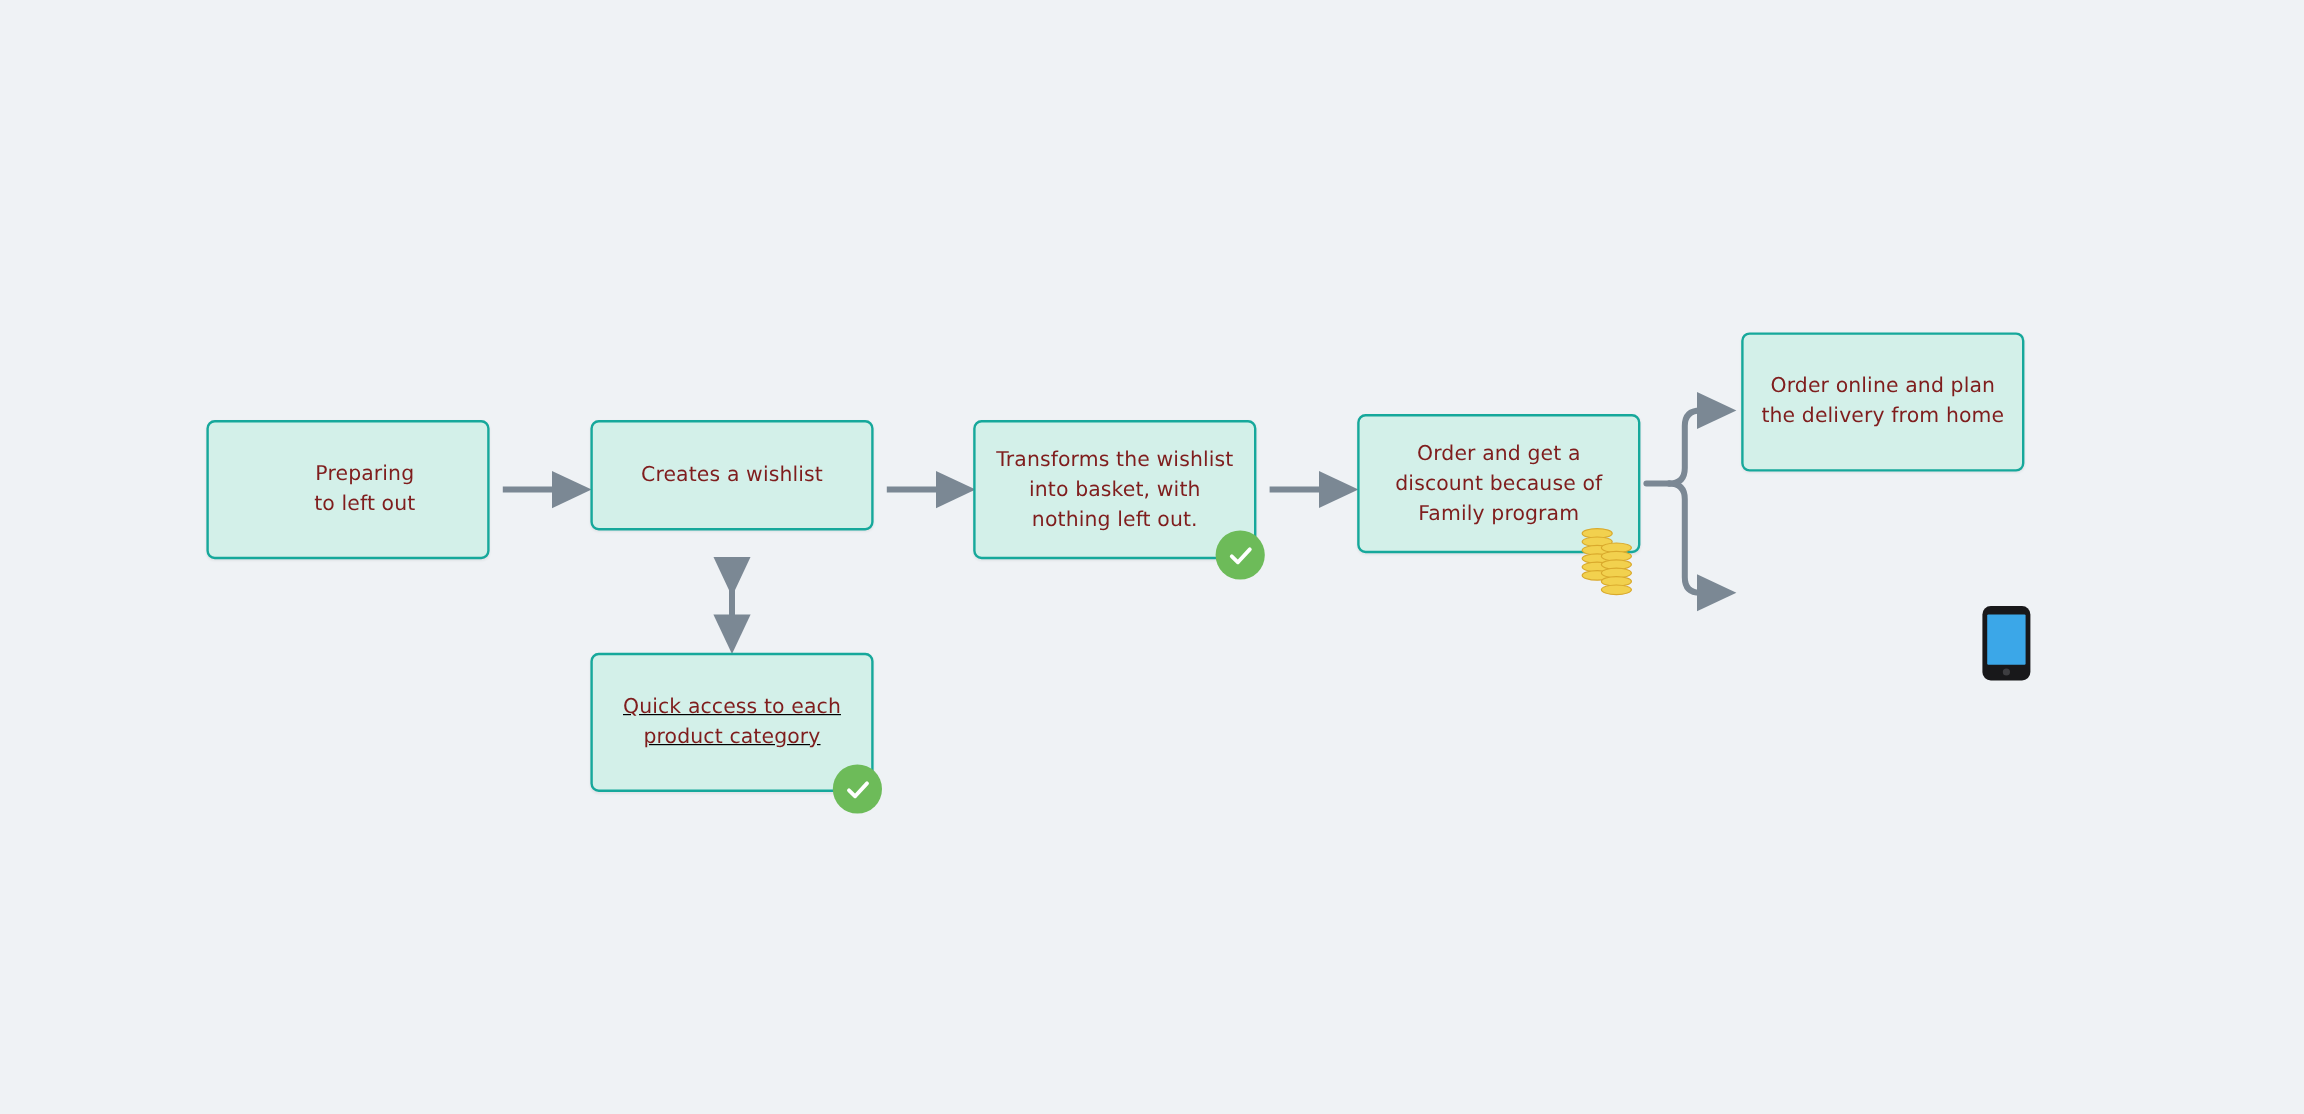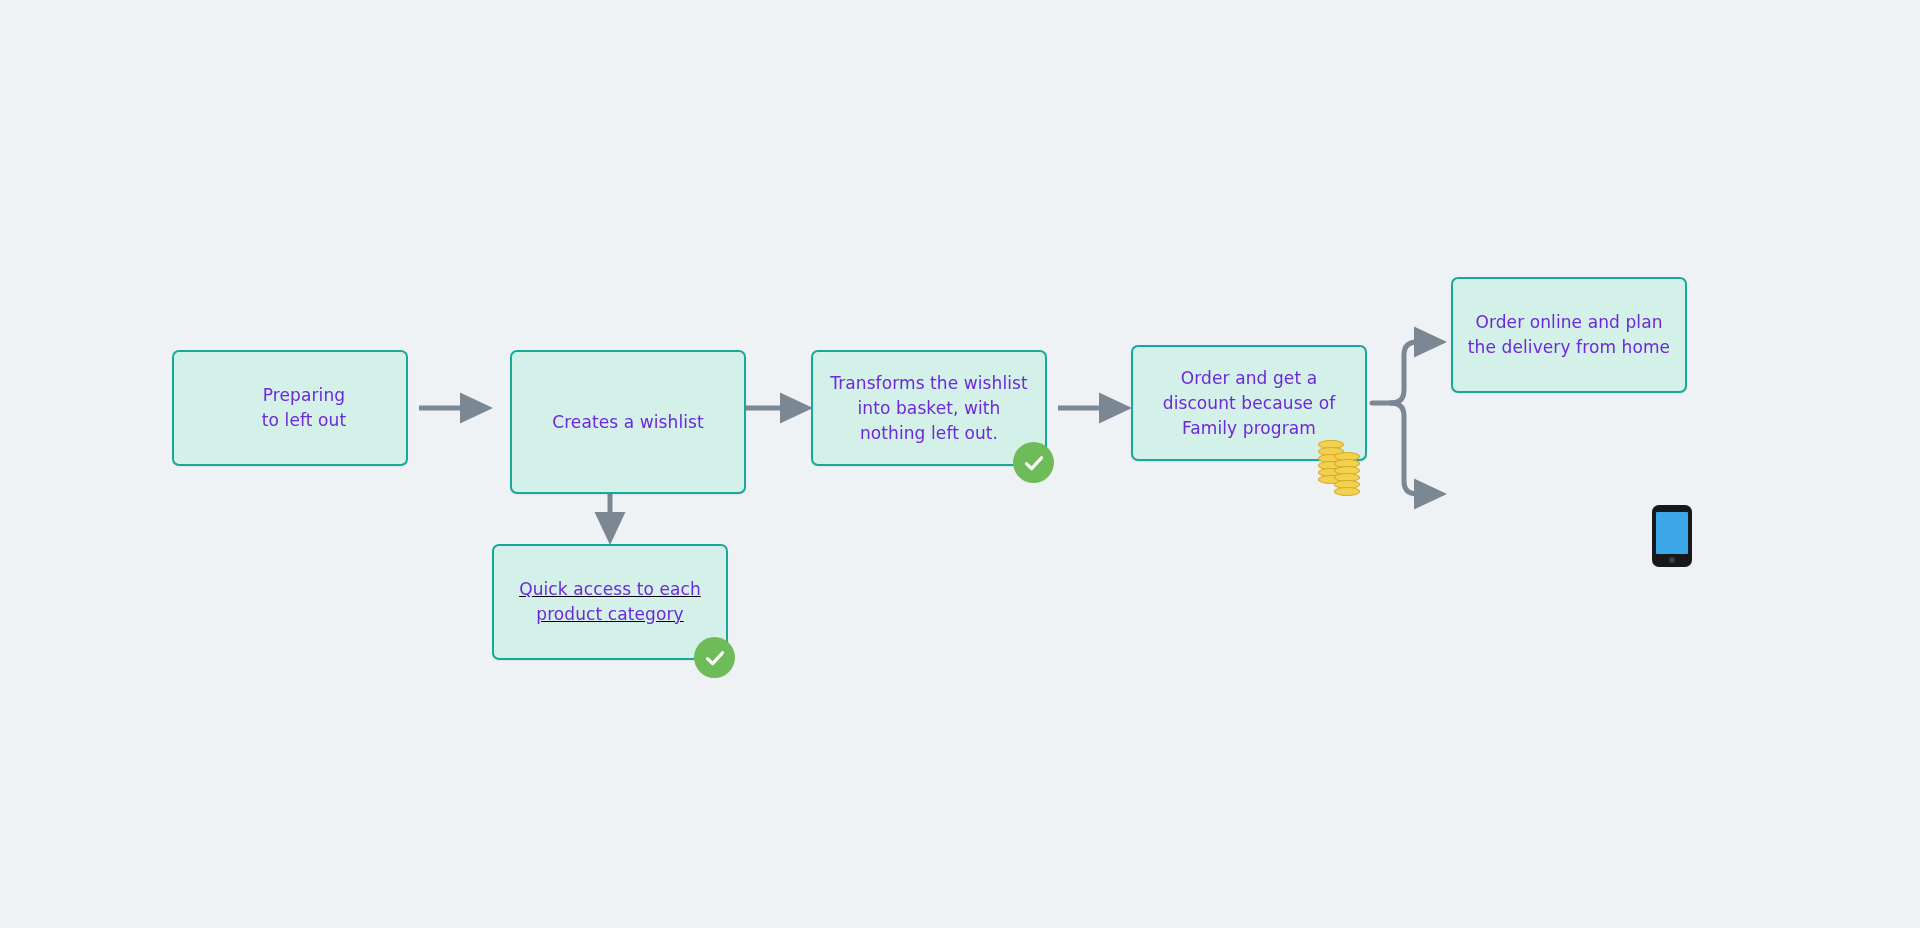--- a/index.html
+++ b/index.html
@@ -35,31 +35,31 @@
     background: #d3f0e9;
     border: 2.5px solid #16a89b;
     border-radius: 7px;
     display: flex;
     align-items: center;
     justify-content: center;
     box-shadow: 0 1px 2px rgba(0,0,0,0.06);
   }
 
   .node .label {
-    color: #6d28d9;
+    color: #7f1d1d;
     font-size: 17px;
     line-height: 25px;
     text-align: center;
     padding: 0 14px;
     letter-spacing: 0.1px;
   }
 
   
   #node-prepare  { left: 172px;  top: 350px; width: 236px; height: 116px; padding-left: 28px; }
-  #node-wishlist { left: 510px;  top: 350px; width: 236px; height: 144px; }
+  #node-wishlist { left: 492px;  top: 350px; width: 236px; height: 92px; }
   #node-transform{ left: 811px;  top: 350px; width: 236px; height: 116px; }
   #node-discount { left: 1131px; top: 345px; width: 236px; height: 116px; }
   #node-online   { left: 1451px; top: 277px; width: 236px; height: 116px; }
   #node-instore  { left: 1451px; top: 437px; width: 236px; height: 116px; }
   #node-quick    { left: 492px;  top: 544px; width: 236px; height: 116px; text-decoration: underline; }
 
   
   .check-badge {
     position: absolute;
     width: 41px;

